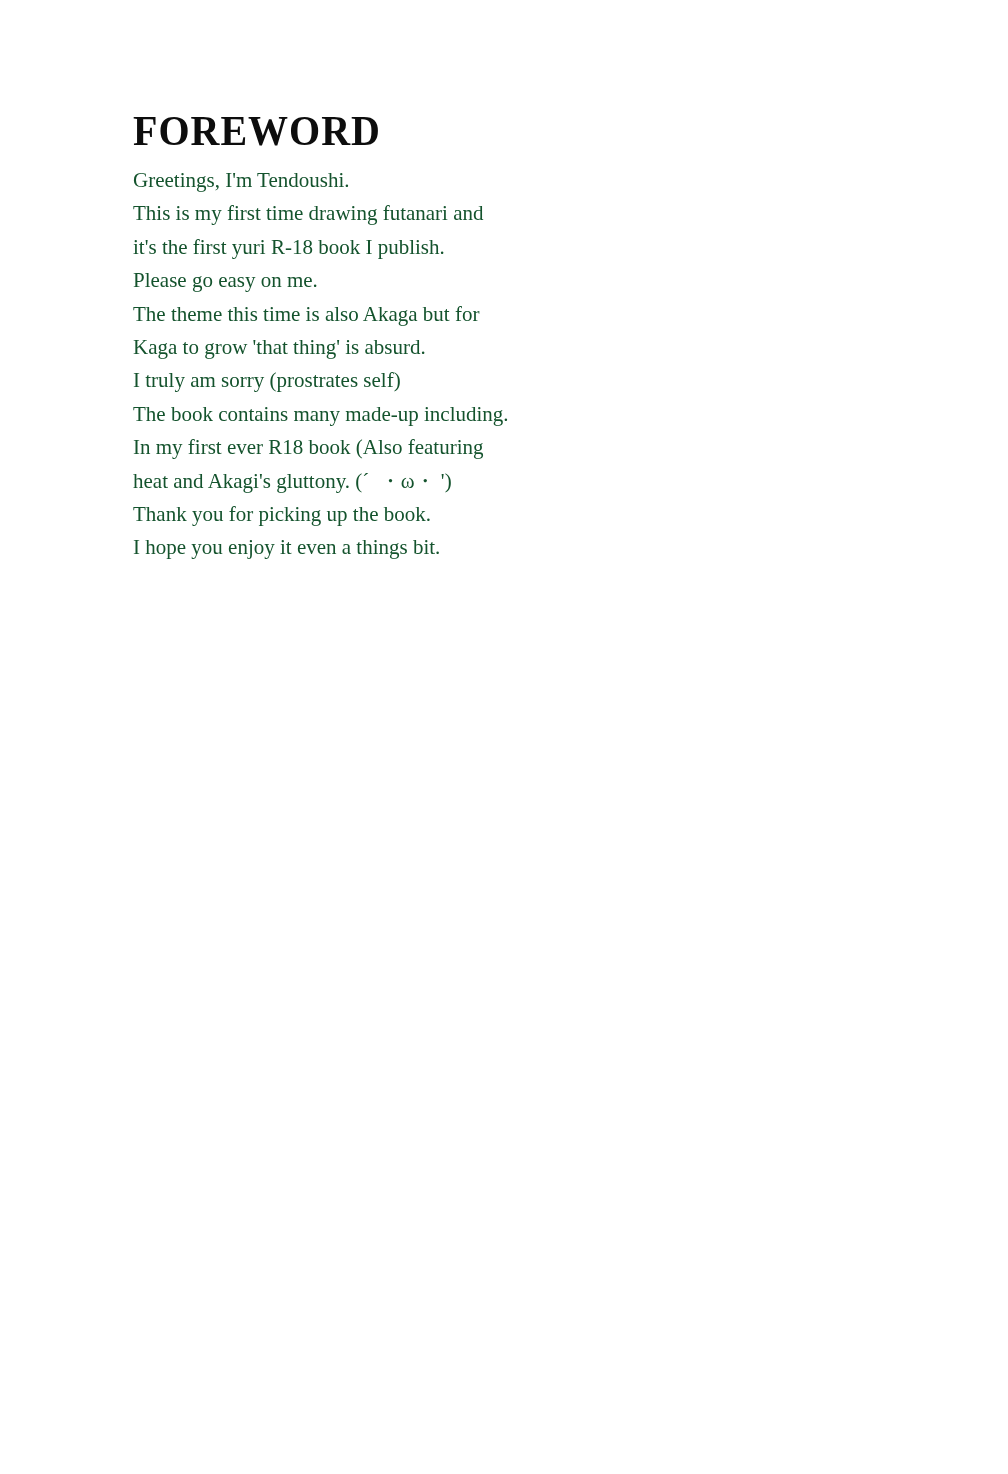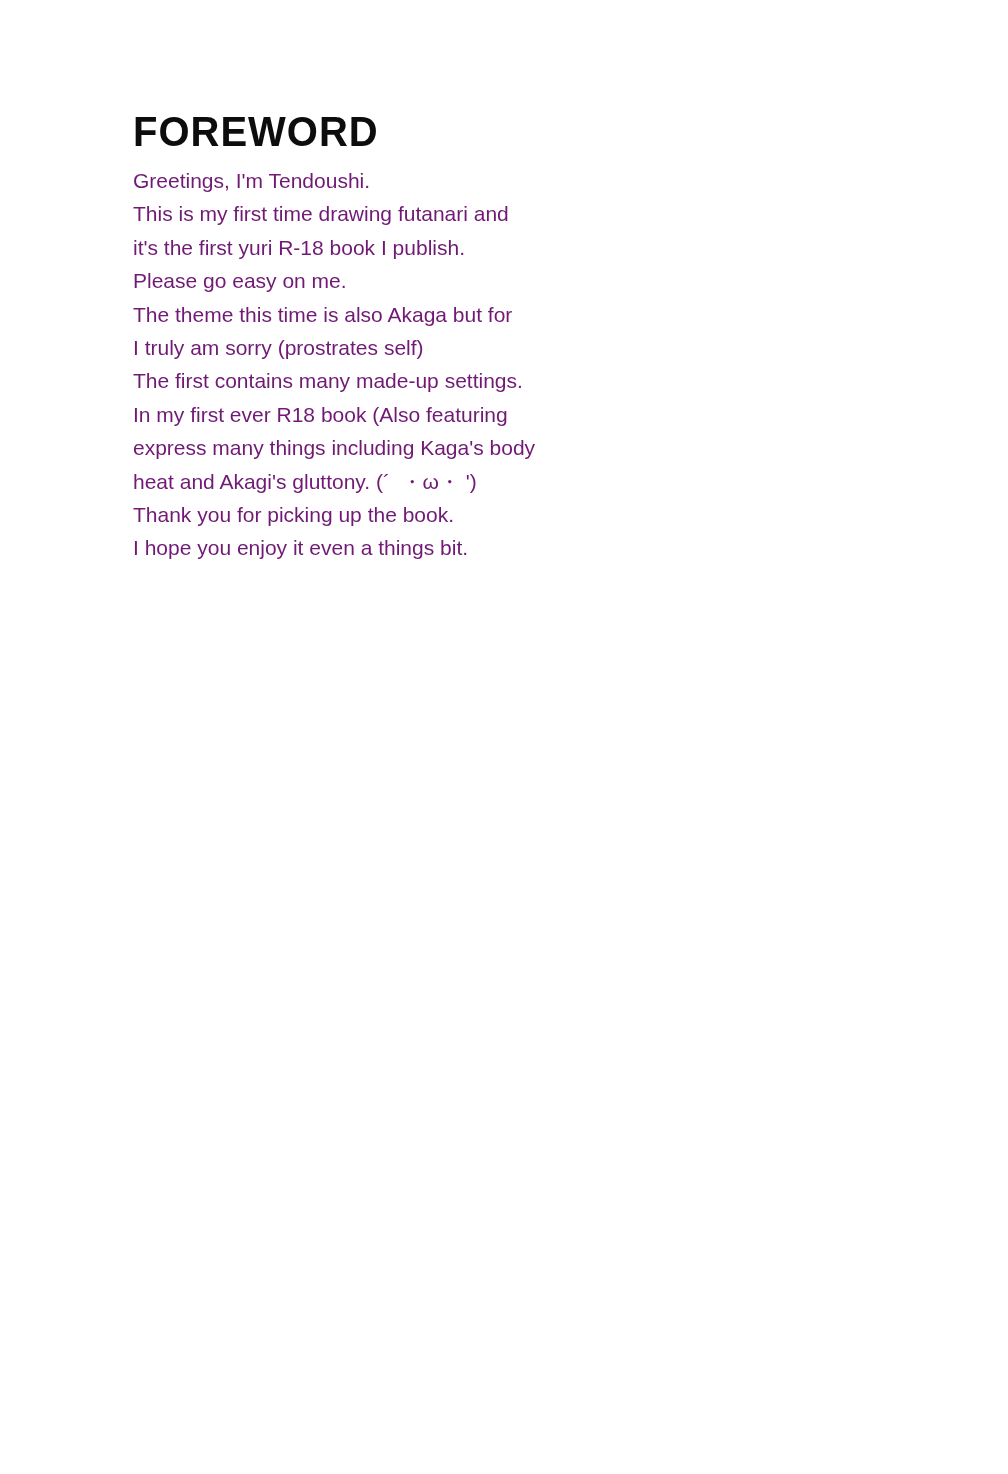--- a/index.html
+++ b/index.html
@@ -6,21 +6,21 @@
     margin: 0;
     padding: 0;
     background: #ffffff;
   }
   .page {
     position: relative;
     width: 1008px;
     height: 1474px;
     background: #ffffff;
     overflow: hidden;
-    font-family: Liberation Sans, sans-serif;
+    font-family: Liberation Serif, serif;
     color: #111111;
   }
   .content {
     position: absolute;
     left: 133px;
     top: 108px;
     width: 440px;
   }
   .heading {
     font-size: 40px;
@@ -29,36 +29,36 @@
     line-height: 1.1;
     margin: 0 0 12px 0;
     color: #0d0d0d;
     transform: scaleY(1.05);
     transform-origin: left top;
   }
   .line {
     font-size: 21px;
     line-height: 33.4px;
     white-space: pre;
-    color: #701a75;
+    color: #14532d;
     font-weight: 500;
   }
 </style>
 </head>
 <body>
 
 <div class="page">
   <div class="content">
     <h1 class="heading">FOREWORD</h1>
     <div class="line">Greetings, I'm Tendoushi.</div>
     <div class="line">This is my first time drawing futanari and</div>
     <div class="line">it's the first yuri R-18 book I publish.</div>
     <div class="line">Please go easy on me.</div>
     <div class="line">The theme this time is also Akaga but for</div>
+    <div class="line">Kaga to grow 'that thing' is absurd.</div>
     <div class="line">I truly am sorry (prostrates self)</div>
-    <div class="line">The first contains many made-up settings.</div>
+    <div class="line">The book contains many made-up including.</div>
     <div class="line">In my first ever R18 book (Also featuring</div>
-    <div class="line">express many things including Kaga's body</div>
     <div class="line">heat and Akagi's gluttony. (´  ・ω・ ')</div>
     <div class="line">Thank you for picking up the book.</div>
     <div class="line">I hope you enjoy it even a things bit.</div>
   </div>
 </div>
 
 </body></html>

